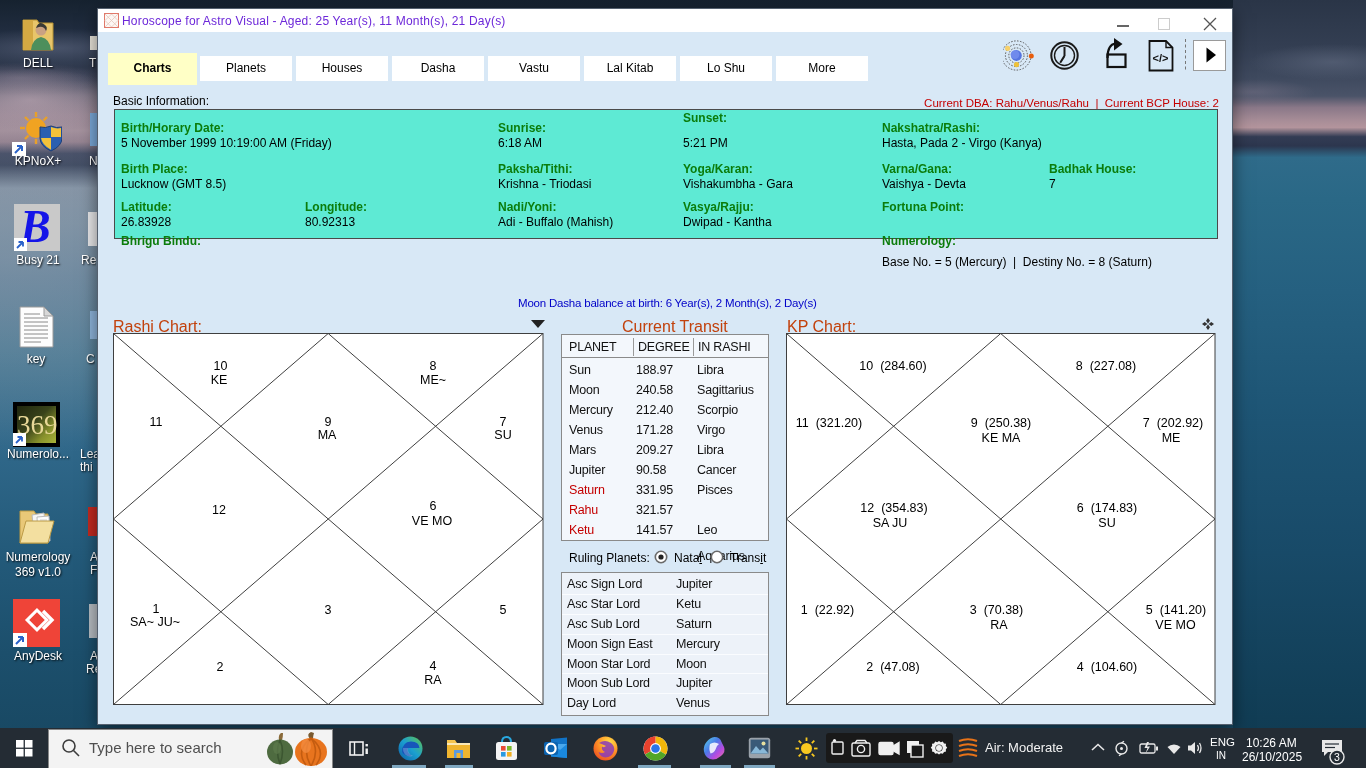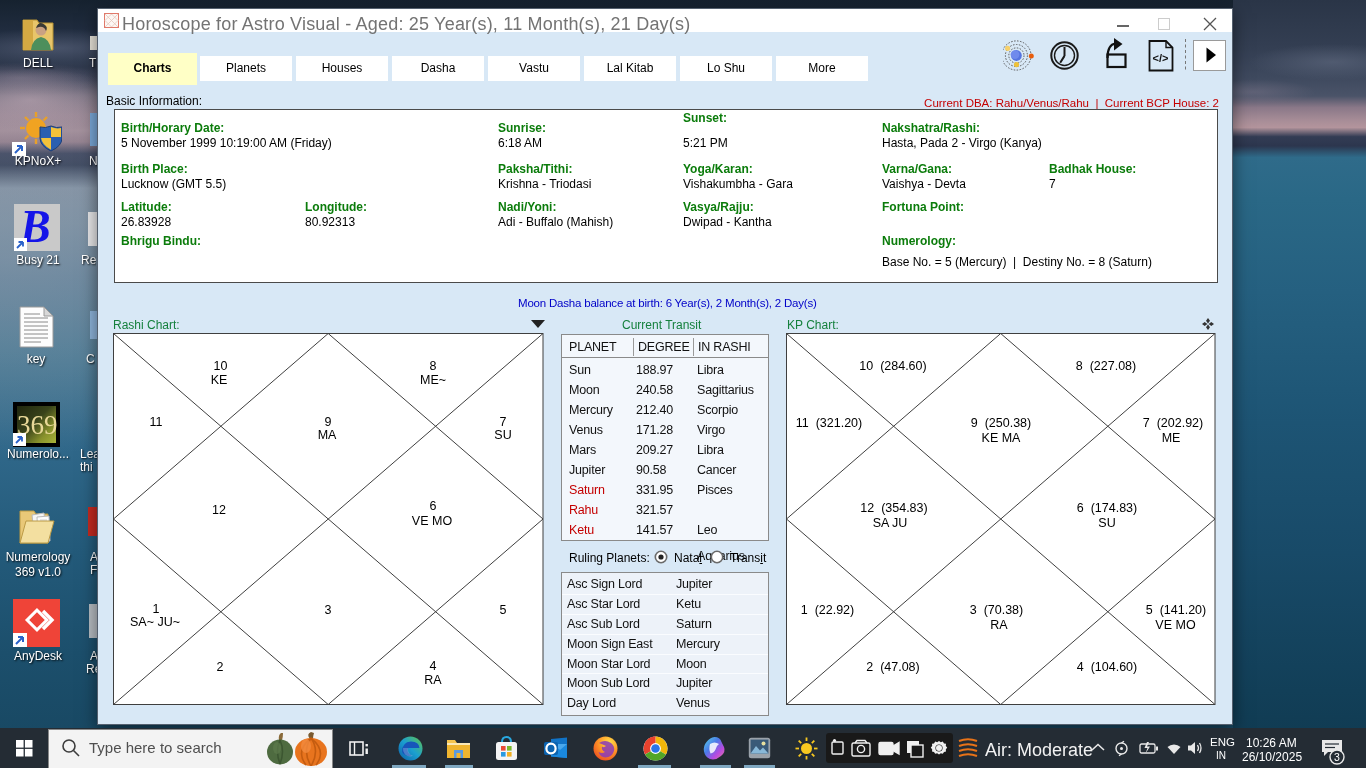--- a/index.html
+++ b/index.html
@@ -26,30 +26,30 @@
         #8a7888 14%, #a98e98 15.8%, #b3949c 16.6%,
         #333c54 17.8%, #2c364e 19%,
         #2f6b8a 20.5%, #2a6886 26%, #256080 38%,
         #1d5474 55%, #184a68 72%, #123f58 90%, #0f394f 100%);
   }
   .dlabel { position:absolute; color:#fff; font-size:12px; text-align:center; text-shadow:1px 1px 2px rgba(0,0,0,.95); white-space:nowrap; }
   .frag { position:absolute; color:#fff; font-size:12px; text-shadow:1px 1px 2px rgba(0,0,0,.95); white-space:nowrap; overflow:hidden; }
   #win { position:absolute; left:97px; top:8px; width:1136px; height:717px;
     background:#d8e8f6; border:1px solid #55606e; box-shadow:0 5px 16px rgba(0,0,0,.5); }
   #tbar { position:absolute; left:0; top:0; width:100%; height:23px; background:#fff; }
-  #ttl { position:absolute; left:24px; top:5px; font-size:18px; color:#737373; white-space:nowrap; letter-spacing:.2px; }
+  #ttl { position:absolute; left:24px; top:5px; font-size:12px; color:#6d28d9; white-space:nowrap; letter-spacing:.2px; }
   .tab { position:absolute; top:47px; height:25px; background:#fff; font-size:12px; color:#000;
     text-align:center; line-height:25px; width:92px; }
   #tabactive { position:absolute; left:10px; top:44px; width:89px; height:32px; background:#ffffc6;
     font-size:12px; font-weight:bold; text-align:center; line-height:30px; z-index:2; }
   .lbl { position:absolute; color:#0b7c0b; font-weight:bold; font-size:12px; white-space:nowrap; }
   .val { position:absolute; color:#000; font-size:12px; white-space:nowrap; }
-  #basicbox { position:absolute; left:15.5px; top:100px; width:1104px; height:174px; background:#ffffff; border:1px solid #4a4a4a; }
+  #basicbox { position:absolute; left:15.5px; top:100px; width:1104px; height:130px; background:#5eead4; border:1px solid #4a4a4a; }
   #nes { position:absolute; left:444.5px; top:134px; width:213px; height:36px; background:#f6f8fb; border:1px solid #8a8a8a; }
-  .chartlbl { position:absolute; font-size:12px; color:#15803d; white-space:nowrap; }
+  .chartlbl { position:absolute; font-size:16px; color:#c2410c; white-space:nowrap; }
   svg.chart { position:absolute; }
   svg text { font-family:"Liberation Sans", sans-serif; }
   #ttable { position:absolute; left:463px; top:325px; width:208px; height:207px; background:#f3f7fc; border:1px solid #8a8a8a; }
   #ltable { position:absolute; left:463px; top:563px; width:208px; height:144px; background:#edf2f9; border:1px solid #8a8a8a; }
   .tt { position:absolute; font-size:12.5px; color:#111; white-space:nowrap; letter-spacing:-0.2px; }
   .red { color:#c40000; }
   .sep { position:absolute; left:0; width:206px; height:1px; background:#fafcff; }
   #task { position:absolute; left:0; top:728px; width:1366px; height:40px; background:#242c34; }
   #sbox { position:absolute; left:48px; top:1px; width:285px; height:39px; background:#f3f3f3; border:1px solid #888; border-bottom:none; }
   .ttxt { position:absolute; color:#fff; white-space:nowrap; }
@@ -220,35 +220,35 @@
 
   <div id="tabactive">Charts</div>
   <div class="tab" style="left:102px;">Planets</div>
   <div class="tab" style="left:198px;">Houses</div>
   <div class="tab" style="left:294px;">Dasha</div>
   <div class="tab" style="left:390px;">Vastu</div>
   <div class="tab" style="left:486px;">Lal Kitab</div>
   <div class="tab" style="left:582px;">Lo Shu</div>
   <div class="tab" style="left:678px;">More</div>
 
-  <div class="val" style="left:8px;top:85px;">Basic Information:</div>
+  <div class="val" style="left:15px;top:85px;">Basic Information:</div>
   <div class="val red" style="right:13px;top:88px;font-size:11.5px;">Current DBA: Rahu/Venus/Rahu&nbsp; |&nbsp; Current BCP House: 2</div>
 
   <div id="basicbox">
     <div class="lbl" style="left:6.5px;top:11px;">Birth/Horary Date:</div>
     <div class="val" style="left:6.5px;top:26px;">5 November 1999 10:19:00 AM (Friday)</div>
     <div class="lbl" style="left:383.5px;top:11px;">Sunrise:</div>
     <div class="val" style="left:383.5px;top:26px;">6:18 AM</div>
     <div class="lbl" style="left:568.5px;top:1px;">Sunset:</div>
     <div class="val" style="left:568.5px;top:26px;">5:21 PM</div>
     <div class="lbl" style="left:767.5px;top:11px;">Nakshatra/Rashi:</div>
     <div class="val" style="left:767.5px;top:26px;">Hasta, Pada 2 - Virgo (Kanya)</div>
 
     <div class="lbl" style="left:6.5px;top:52px;">Birth Place:</div>
-    <div class="val" style="left:6.5px;top:67px;">Lucknow (GMT 5.5)</div>
+    <div class="val" style="left:6.5px;top:67px;">Lucknow (GMT 8.5)</div>
     <div class="lbl" style="left:383.5px;top:52px;">Paksha/Tithi:</div>
     <div class="val" style="left:383.5px;top:67px;">Krishna - Triodasi</div>
     <div class="lbl" style="left:568.5px;top:52px;">Yoga/Karan:</div>
     <div class="val" style="left:568.5px;top:67px;">Vishakumbha - Gara</div>
     <div class="lbl" style="left:767.5px;top:52px;">Varna/Gana:</div>
     <div class="val" style="left:767.5px;top:67px;">Vaishya - Devta</div>
     <div class="lbl" style="left:934.5px;top:52px;">Badhak House:</div>
     <div class="val" style="left:934.5px;top:67px;">7</div>
 
     <div class="lbl" style="left:6.5px;top:90px;">Latitude:</div>
@@ -570,21 +570,21 @@
   </svg>
 
   <svg style="position:absolute;left:956px;top:8px;" width="24" height="25">
     <g stroke="#e87318" stroke-width="2" fill="none">
       <path d="M3 5 Q12 1.5 21 5"></path>
         <path d="M3 10 Q12 6.5 21 10"></path>
         <path d="M3 15 Q12 11.5 21 15"></path>
         <path d="M3 20 Q12 16.5 21 20"></path>
     </g>
   </svg>
-  <div class="ttxt" style="left:985px;top:12px;font-size:18px;color:#f2f2f2;">Air: Moderate</div>
+  <div class="ttxt" style="left:985px;top:12px;font-size:13px;color:#f2f2f2;">Air: Moderate</div>
 
   <svg style="position:absolute;left:1090px;top:14px;" width="16" height="12">
       <path d="M2 8 L8 2.5 L14 8" fill="none" stroke="#e8e8e8" stroke-width="1.6"></path>
     </svg>
   <svg style="position:absolute;left:1113px;top:12px;" width="17" height="17">
     <circle cx="8.5" cy="8.5" r="5.5" fill="none" stroke="#e8e8e8" stroke-width="1.4"></circle>
     <path d="M8.5 3 L11 1.2 M8.5 14 L6 15.8" stroke="#e8e8e8" stroke-width="1.4"></path>
     <circle cx="8.5" cy="8.5" r="1.5" fill="#e8e8e8"></circle>
   </svg>
   <svg style="position:absolute;left:1139px;top:13px;" width="20" height="14">

